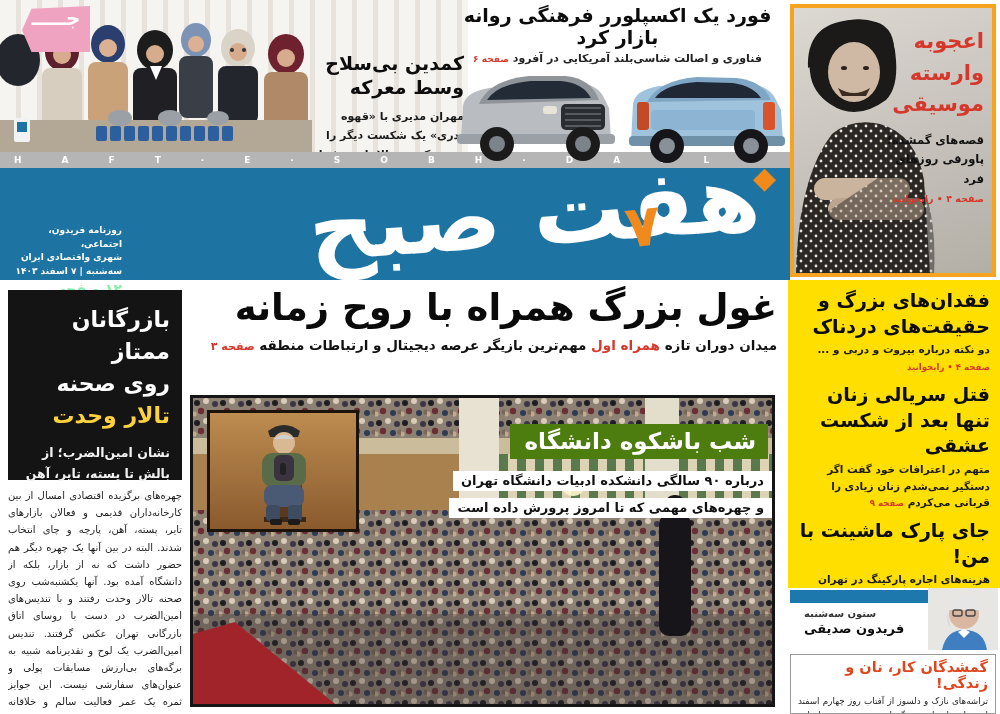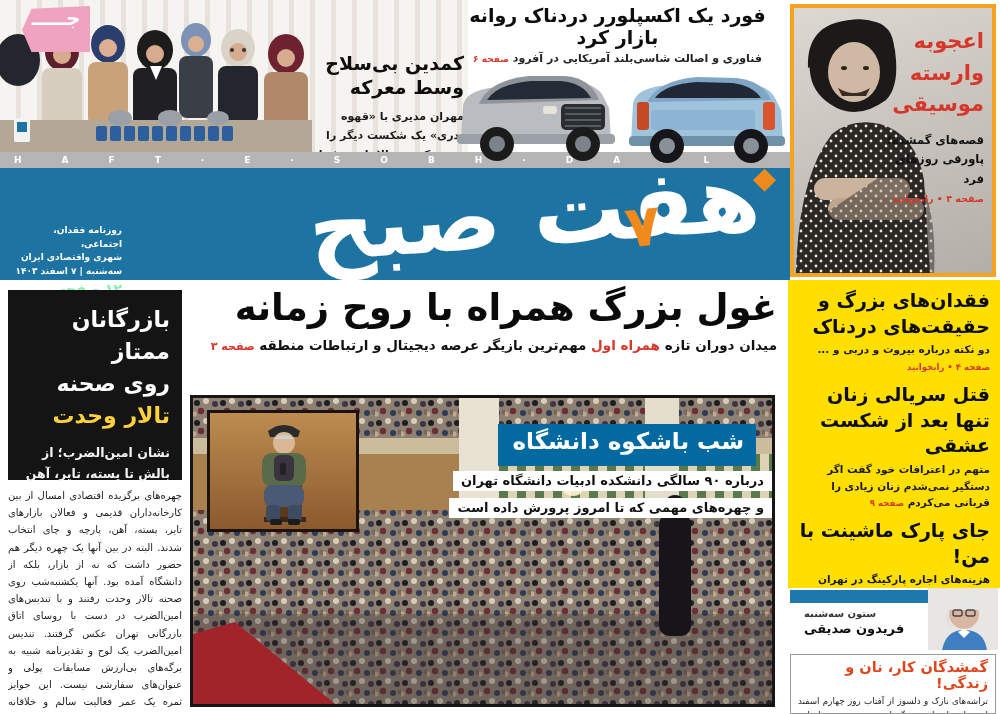--- a/index.html
+++ b/index.html
@@ -56,22 +56,22 @@
   .blackbox .s { color:#f2f2f2; font-size:12.5px; font-weight:bold; line-height:1.7; margin-top:10px; }
   .leftbody { position:absolute; left:8px; top:487px; width:174px; height:227px; overflow:hidden;
     direction:rtl; text-align:justify; font-size:10px; line-height:1.72; color:#1c1c1c; }
   .leftbody p { margin-bottom:6px; }
 
   
   .photo { position:absolute; left:190px; top:395px; width:585px; height:312px; border:3px solid #151515; background:#b08d5c; }
   .photo > svg { position:absolute; left:0; top:0; }
   .inset { position:absolute; left:14px; top:12px; width:152px; height:122px; border:3px solid #1c140b;
     background:linear-gradient(180deg,#bd8c50,#8a5a2e); }
-  .redbanner { position:absolute; right:16px; top:26px; background:#0369a1; color:#fff; font-weight:bold; font-size:23px;
-    direction:rtl; padding:4px 12px 12px 14px; }
+  .redbanner { position:absolute; right:4px; top:26px; background:#4d7c0f; color:#fff; font-weight:bold; font-size:23px;
+    direction:rtl; padding:4px 12px 5px 14px; }
   .stripline { position:absolute; right:0; direction:rtl; }
   .stripline span { background:#fff; color:#111; font-size:13px; font-weight:bold; padding:2px 8px 3px; display:inline-block; }
 
   
   .topright { position:absolute; left:790px; top:4px; width:206px; height:273px; border:4px solid #f6a41f;
     background:linear-gradient(160deg,#dcd8d2,#b3aea6); overflow:hidden; }
   .topright svg { position:absolute; left:-6px; top:0; }
   .topright .txt { position:absolute; right:8px; top:18px; width:108px; direction:rtl; text-align:right; }
   .topright .txt h2 { color:#d6372b; font-size:21px; font-weight:bold; line-height:1.5; }
   .topright .txt .s { color:#111; font-size:11.5px; font-weight:bold; line-height:1.7; margin-top:10px; }
@@ -149,21 +149,21 @@
     <div class="pink-badge">
       <span>جـــــ</span>
     </div>
     <div class="comedy rtl">
       <h2>کمدین بی‌سلاح وسط معرکه</h2>
       <p><span>مهران مدیری با «قهوه پدری» یک شکست دیگر را تجربه کرد و حالا باید بیش از گذشته به فکر ترمیم خود و گروهش باشد</span> <span class="pgref">صفحه ۱۰</span></p>
     </div>
   </div>
 
   <div class="ford">
-    <h2>فورد یک اکسپلورر دردناک روانه بازار کرد</h2>
+    <h2>فورد یک اکسپلورر فرهنگی روانه بازار کرد</h2>
     <p class="sub"><span>فناوری و اصالت شاسی‌بلند آمریکایی در آفرود</span> <span class="pgref">صفحه ۶</span></p>
     <svg width="345" height="122" viewBox="0 0 345 122">
 
       <g>
         <path d="M16 92 L18 58 Q20 44 44 40 L120 34 Q150 33 158 48 L164 60 L166 92 Z" fill="#b9bdc2"></path>
         <path d="M34 56 Q44 32 84 28 L120 28 Q146 30 154 52 L34 56 Z" fill="#8f949a"></path>
         <path d="M42 52 Q52 36 86 33 L116 33 Q138 35 146 50 Z" fill="#222b36"></path>
         <rect x="116" y="56" width="44" height="26" rx="5" fill="#2a2d31"></rect>
         <path d="M120 60 h36 M120 66 h36 M120 72 h36 M120 78 h36" stroke="#555b61" stroke-width="2"></path>
         <rect x="98" y="58" width="14" height="8" rx="3" fill="#e8e4d8"></rect>
@@ -189,21 +189,21 @@
       </g>
     </svg>
   </div>
 
   <div class="strip">
     <span>HAFT·E·SOBH·DAILY</span>
   </div>
 
   <div class="banner">
     <div class="banner-info rtl">
-      <div class="l1">روزنامه فقدان، اجتماعی،</div>
+      <div class="l1">روزنامه فریدون، اجتماعی،</div>
       <div class="l1">شهری واقتصادی ایران</div>
       <div class="l1">سه‌شنبه | ۷ اسفند ۱۴۰۳</div>
       <div class="pages">۱۲ صفحه</div>
       <div class="issue">شماره ۳۹۹۸</div>
       <div class="price">قیمت ۱۵۰۰۰ | تومان</div>
     </div>
     <div class="logo">
       <span class="cal">هفت صبح</span>
       <span class="seven">۷</span>
       <span class="diamond">◆</span>

